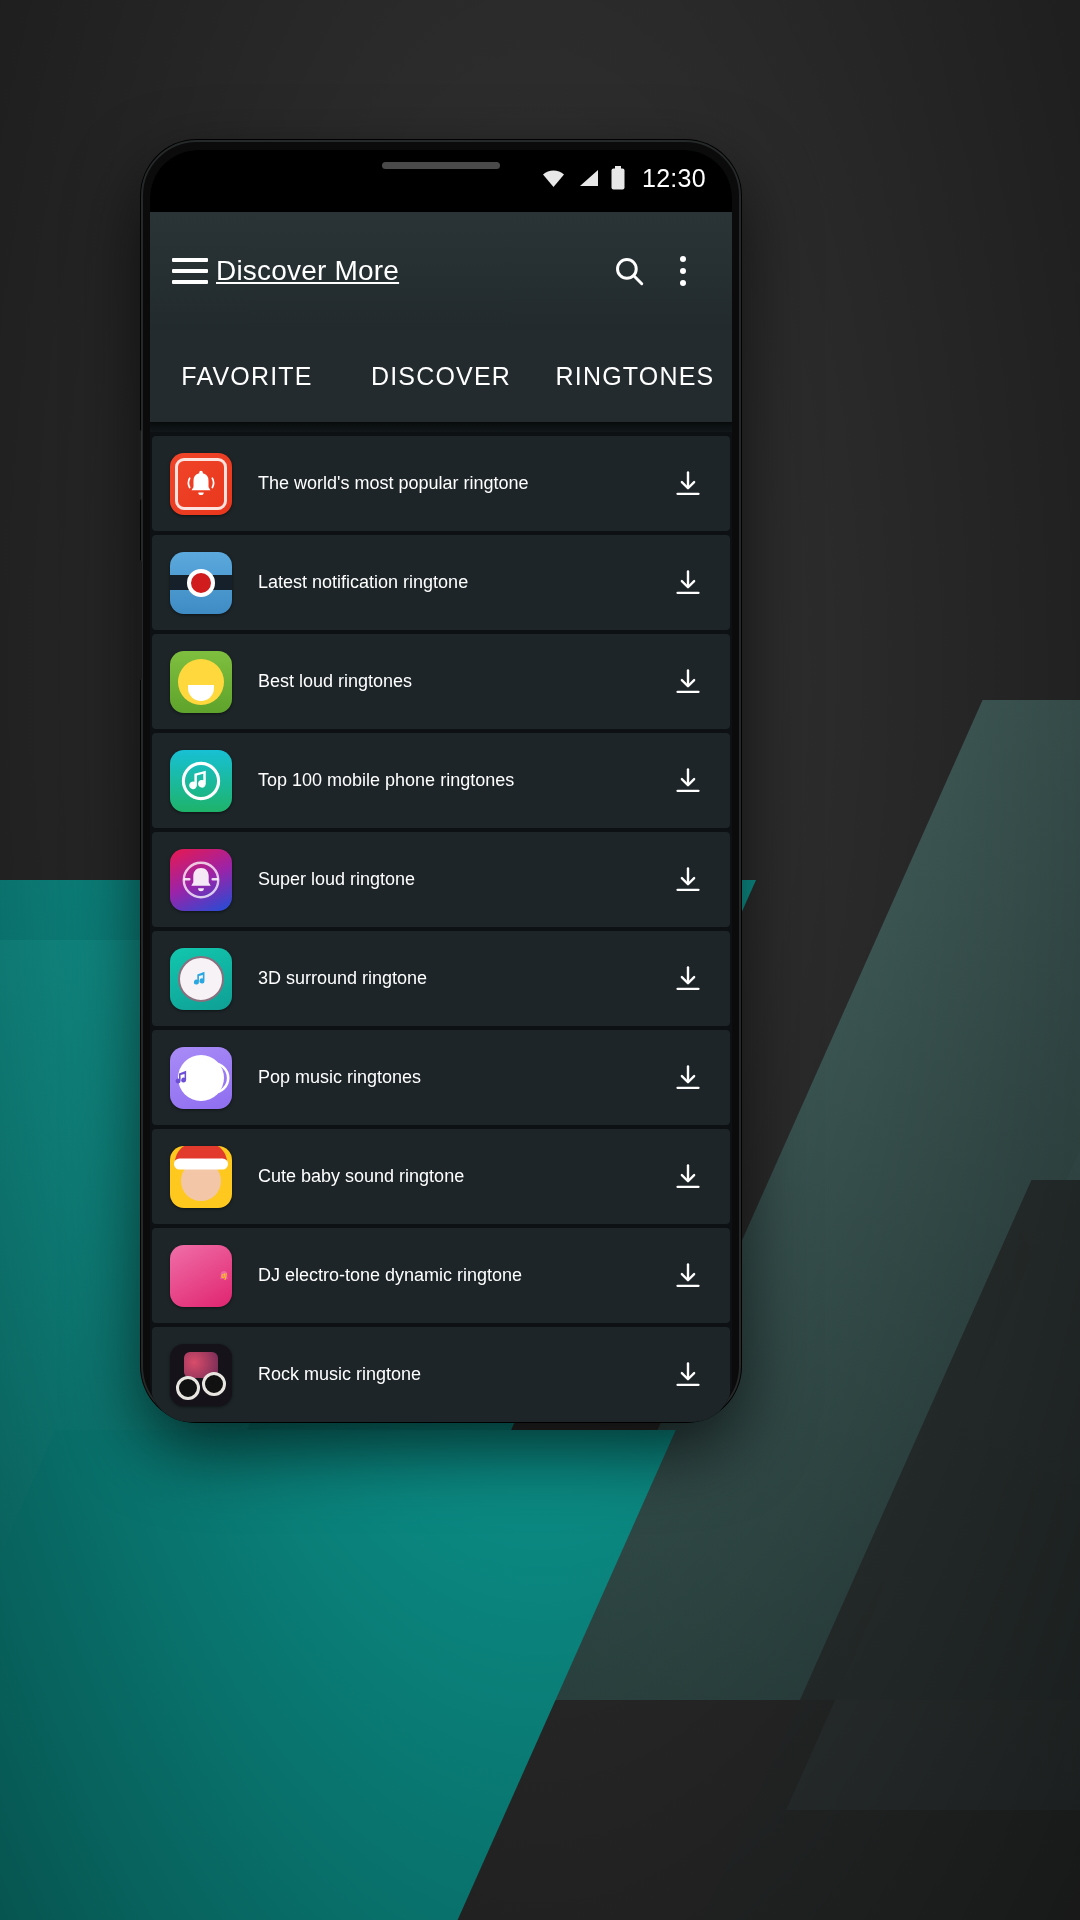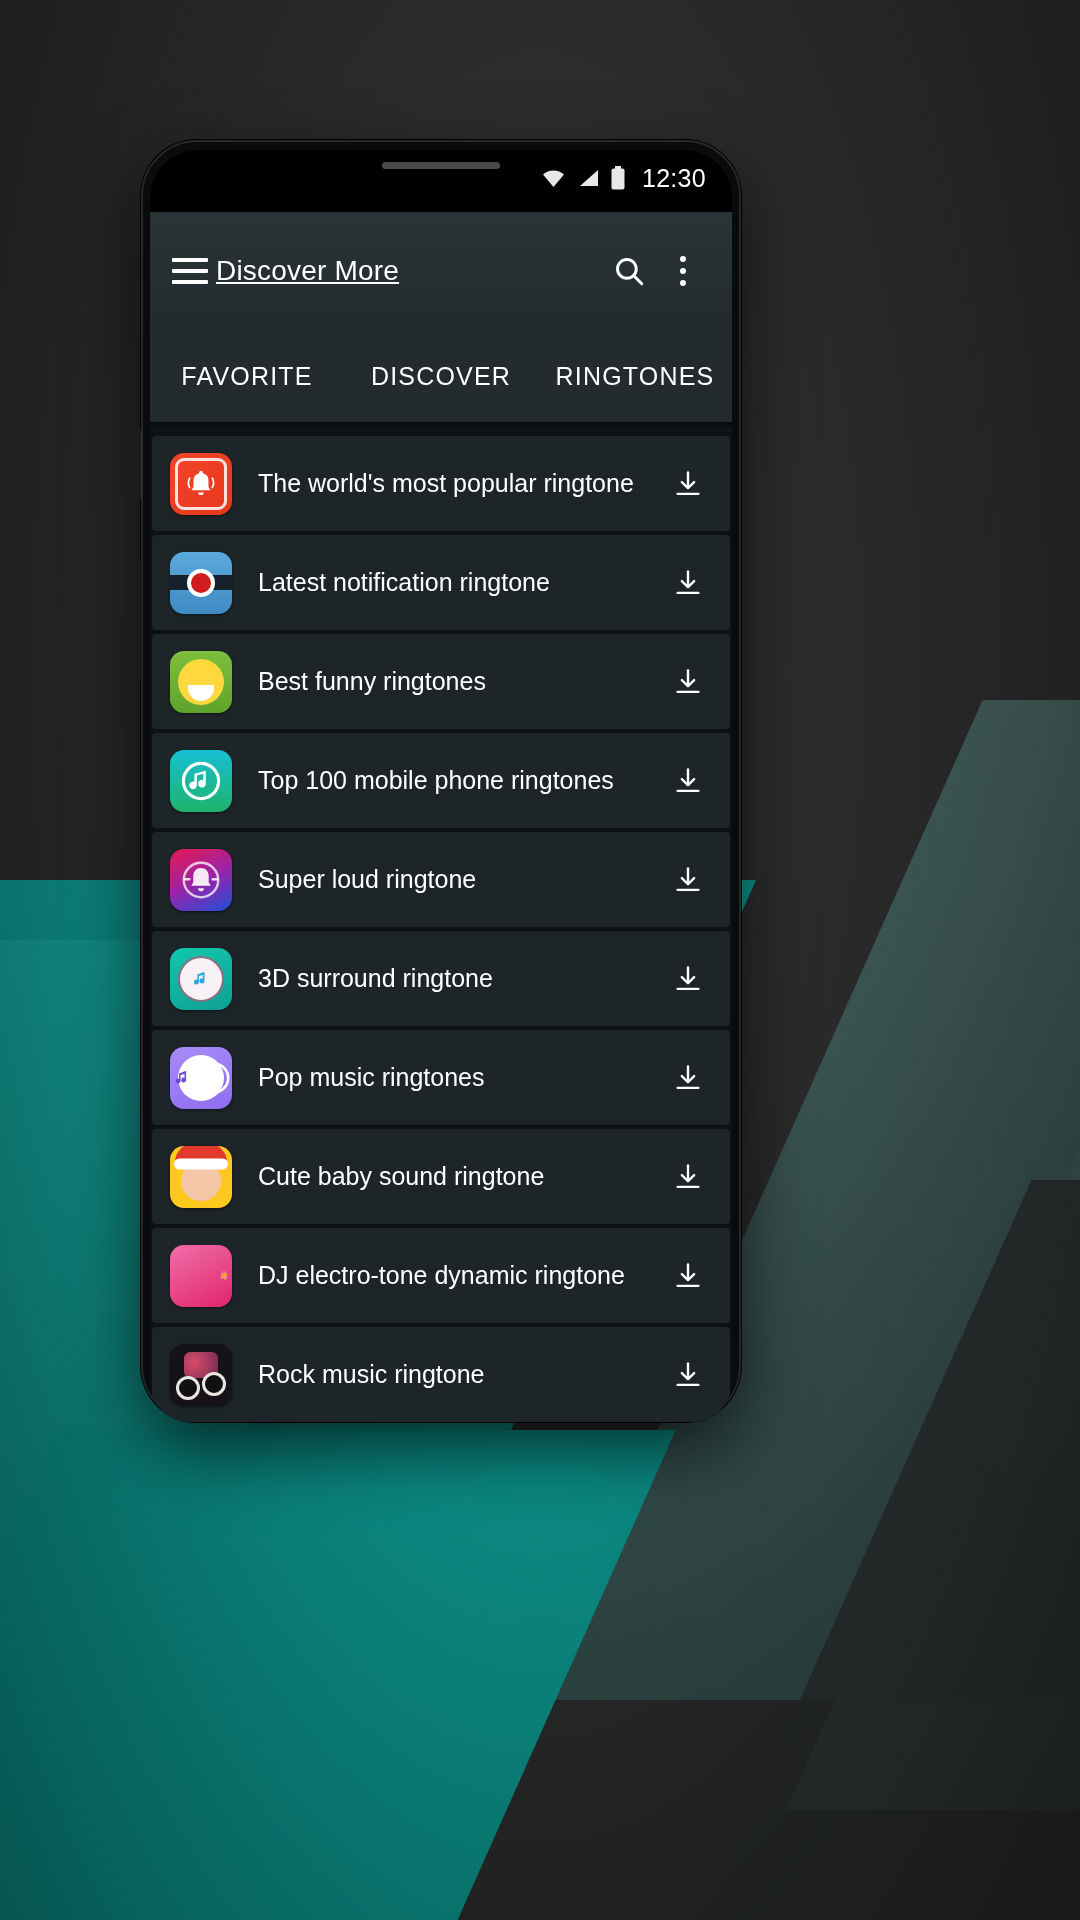--- a/index.html
+++ b/index.html
@@ -128,21 +128,21 @@
     padding:0 22px 0 18px;
   }
   .row:first-child{ margin-top:4px; }
   .thumb{
     width:62px; height:62px; border-radius:14px; flex:none;
     position:relative; overflow:hidden;
     box-shadow:0 1px 3px rgba(0,0,0,.5);
     display:flex; align-items:center; justify-content:center;
   }
   .row-title{
-    color:#fff; font-size:25px; margin-left:26px; flex:1;
+    color:#fff; font-size:18px; margin-left:26px; flex:1;
     white-space:nowrap; overflow:hidden; text-overflow:ellipsis;
   }
   .dl{ width:40px; height:40px; flex:none; display:flex; align-items:center; justify-content:center; cursor:pointer;}
 
   
   .t-bell-red{ background:linear-gradient(135deg,#f0452a,#e8361c); }
   .t-bell-red .inner{ position:absolute; inset:5px; border:3px solid rgba(255,255,255,.85); border-radius:9px; }
   .t-radar{ background:linear-gradient(180deg,#5ba9dd,#3f8bc4); }
   .t-radar .band{ position:absolute; left:0; right:0; top:38%; height:24%; background:#15202b; }
   .t-radar .dot{ position:absolute; left:50%; top:50%; transform:translate(-50%,-50%);
@@ -277,21 +277,21 @@
               <path d="M7.4 10.6 12 15.2l4.6-4.6"></path>
               <path d="M4.2 19.4h15.6"></path>
 </svg>
           </div>
         </div>
         <div class="row">
           <div class="thumb t-funny">
             <div class="face"></div>
             <div class="mouth"></div>
           </div>
-          <div class="row-title">Best funny ringtones</div>
+          <div class="row-title">Best loud ringtones</div>
           <div class="dl">
             <svg width="32" height="32" viewBox="0 0 24 24" fill="none" stroke="#ffffff" stroke-width="1.8" stroke-linecap="round" stroke-linejoin="round">
   <path d="M12 3.4v11.2"></path>
               <path d="M7.4 10.6 12 15.2l4.6-4.6"></path>
               <path d="M4.2 19.4h15.6"></path>
 </svg>
           </div>
         </div>
         <div class="row">
           <div class="thumb t-top100">

